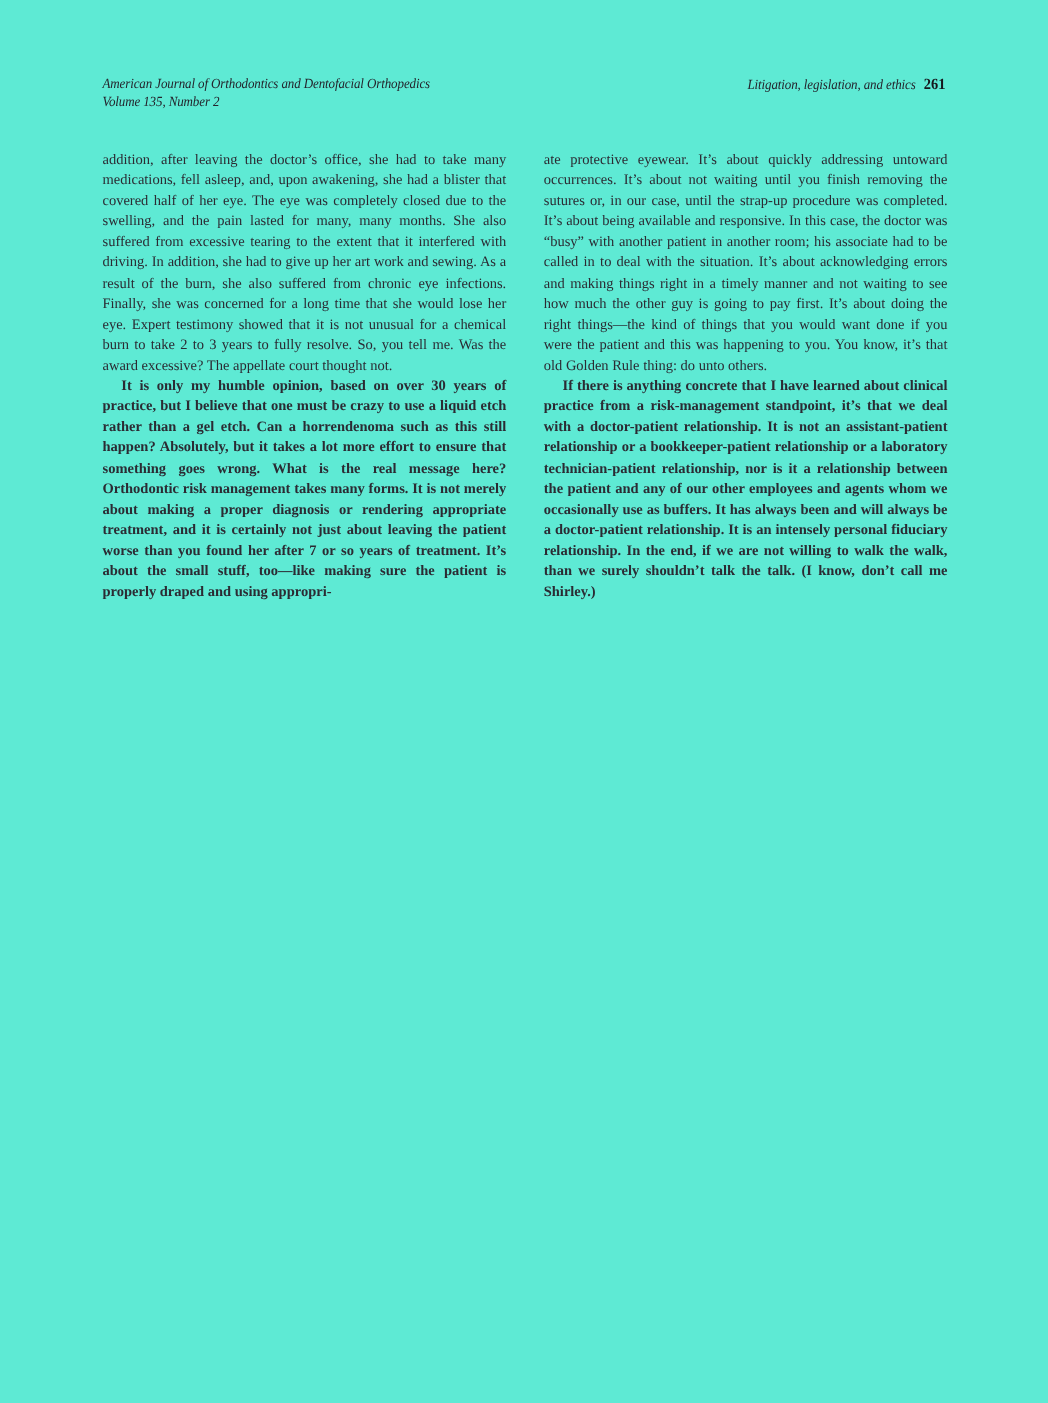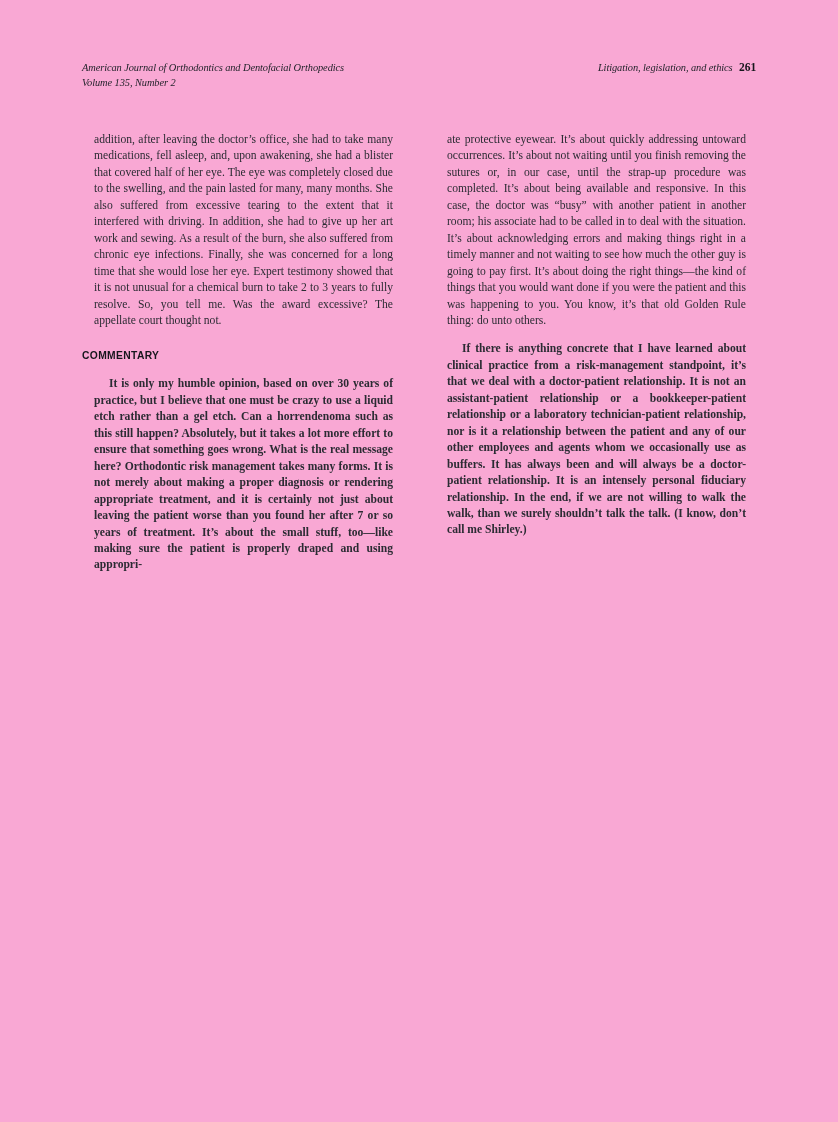--- a/index.html
+++ b/index.html
@@ -4,21 +4,21 @@
 <style>
   html, body {
     margin: 0;
     padding: 0;
     background: #ffffff;
   }
   .page {
     position: relative;
     width: 838px;
     height: 1122px;
-    background: #f9a8d4;
+    background: #5eead4;
     overflow: hidden;
     font-family: "Liberation Serif", "DejaVu Serif", serif;
     color: #2b2b33;
   }
 
   
   .running-head {
     position: absolute;
     left: 82px;
     top: 60px;
@@ -62,21 +62,21 @@
     top: 120px;
     width: 676px;
     display: flex;
     gap: 30px;
     align-items: flex-start;
   }
   .col {
     width: 323px;
   }
   p.body {
-    margin: 12px;
+    margin: 0;
     font-size: 11.6px;
     line-height: 16.45px;
     text-align: justify;
     text-justify: inter-word;
     color: #2b2b33;
     hyphens: none;
   }
   p.body.indent {
     text-indent: 15px;
     font-weight: bold;
@@ -106,21 +106,20 @@
     <div class="rh-right">
       <span>Litigation, legislation, and ethics</span>
       <span class="rh-page-no">261</span>
     </div>
   </div>
 
   <div class="columns">
 
     <div class="col">
       <p class="body">addition, after leaving the doctor’s office, she had to take many medications, fell asleep, and, upon awakening, she had a blister that covered half of her eye. The eye was completely closed due to the swelling, and the pain lasted for many, many months. She also suffered from excessive tearing to the extent that it interfered with driving. In addition, she had to give up her art work and sewing. As a result of the burn, she also suffered from chronic eye infections. Finally, she was concerned for a long time that she would lose her eye. Expert testimony showed that it is not unusual for a chemical burn to take 2 to 3 years to fully resolve. So, you tell me. Was the award excessive? The appellate court thought not.</p>
-      <h2 class="section-head">COMMENTARY</h2>
       <p class="body indent">It is only my humble opinion, based on over 30 years of practice, but I believe that one must be crazy to use a liquid etch rather than a gel etch. Can a horrendenoma such as this still happen? Absolutely, but it takes a lot more effort to ensure that something goes wrong. What is the real message here? Orthodontic risk management takes many forms. It is not merely about making a proper diagnosis or rendering appropriate treatment, and it is certainly not just about leaving the patient worse than you found her after 7 or so years of treatment. It’s about the small stuff, too—like making sure the patient is properly draped and using appropri-</p>
     </div>
 
     <div class="col">
       <p class="body">ate protective eyewear. It’s about quickly addressing untoward occurrences. It’s about not waiting until you finish removing the sutures or, in our case, until the strap-up procedure was completed. It’s about being available and responsive. In this case, the doctor was “busy” with another patient in another room; his associate had to be called in to deal with the situation. It’s about acknowledging errors and making things right in a timely manner and not waiting to see how much the other guy is going to pay first. It’s about doing the right things—the kind of things that you would want done if you were the patient and this was happening to you. You know, it’s that old Golden Rule thing: do unto others.</p>
       <p class="body indent">If there is anything concrete that I have learned about clinical practice from a risk-management standpoint, it’s that we deal with a doctor-patient relationship. It is not an assistant-patient relationship or a bookkeeper-patient relationship or a laboratory technician-patient relationship, nor is it a relationship between the patient and any of our other employees and agents whom we occasionally use as buffers. It has always been and will always be a doctor-patient relationship. It is an intensely personal fiduciary relationship. In the end, if we are not willing to walk the walk, than we surely shouldn’t talk the talk. (I know, don’t call me Shirley.)</p>
     </div>
 
   </div>
 

